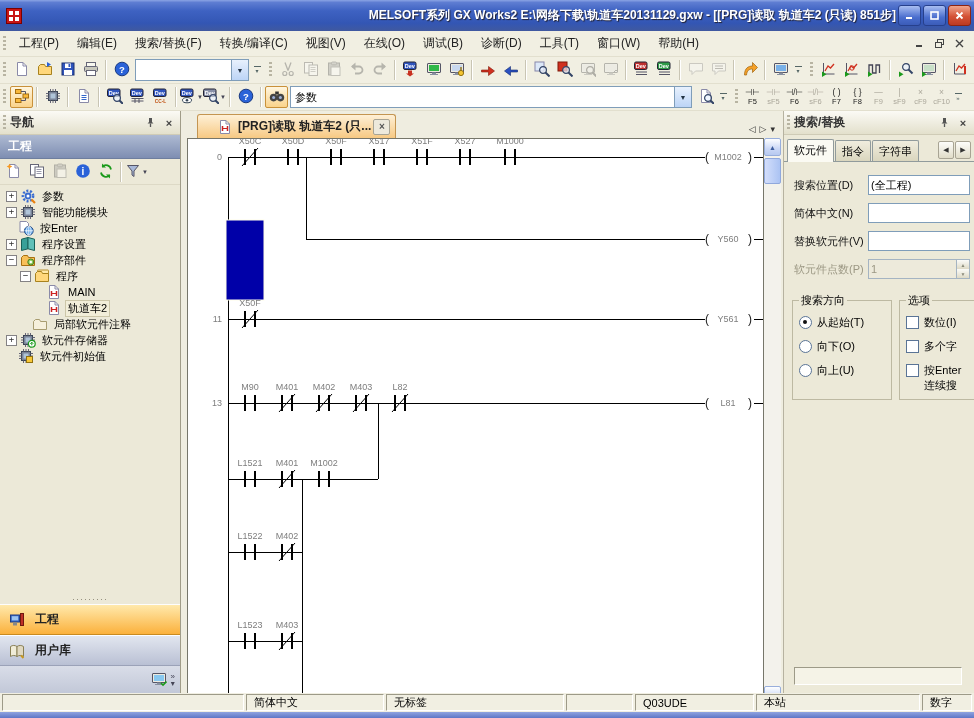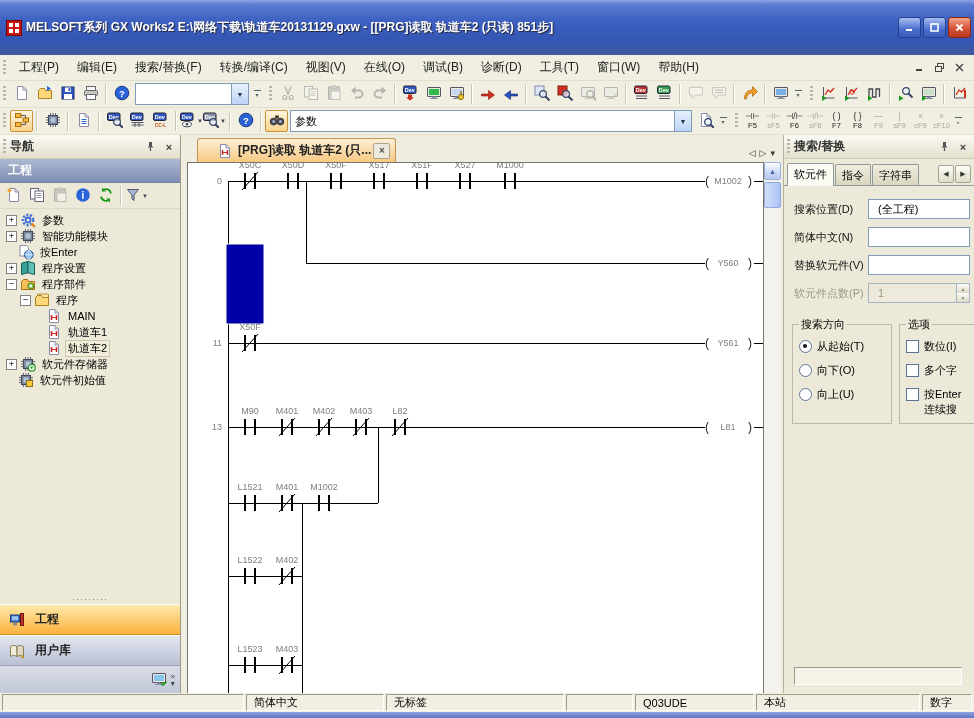--- a/index.html
+++ b/index.html
@@ -1,20 +1,20 @@
 <!DOCTYPE html>
 <html><head>
 <meta charset="utf-8">
 <style>
   html,body{margin:0;padding:0;width:974px;height:718px;overflow:hidden;
     font-family:"Liberation Sans","DejaVu Sans",sans-serif;font-size:11px;background:#ECE9D8;}
   .window{width:974px;height:718px;display:flex;flex-direction:column;}
   
-  .titlebar{height:23px;flex:0 0 23px;display:flex;align-items:center;padding:16px 3px;
-    background:linear-gradient(180deg,#8BA4E4 0%,#5E7DD2 8%,#3E62C2 35%,#3356B4 75%,#40599F 100%);color:#fff;}
+  .titlebar{height:23px;flex:0 0 23px;display:flex;align-items:center;padding:4px 3px;
+    background:linear-gradient(180deg,#8BA4E4 0%,#5E7DD2 8%,#3E62C2 35%,#3356B4 75%,#40599F 100%);color:#fff;text-align:right;}
   .app-icon{width:17px;height:17px;margin:0 3px;display:flex;align-items:center;}
   .title-text{flex:1;font-weight:bold;font-size:12px;white-space:nowrap;overflow:hidden;text-shadow:1px 1px 1px #223;}
   .tb-btn{width:21px;height:19px;margin-left:2px;border-radius:3px;display:flex;align-items:center;justify-content:center;
     background:linear-gradient(#A9BEF2,#4A6ECE 60%,#3B5CB8);border:1px solid #27408C;}
   .tb-btn.close{background:linear-gradient(#F0A58C,#D45236 55%,#BC3A22);border-color:#8C2412;}
   
   .menubar{height:25px;flex:0 0 25px;display:flex;align-items:center;background:#F1EFE2;border-bottom:1px solid #E2DFCE;}
   .grip{width:3px;height:16px;margin:0 4px 0 3px;background:repeating-linear-gradient(180deg,#B8B4A2 0 2px,transparent 2px 4px);}
   .menu-items{display:flex;align-items:center;height:100%;}
   .menu-item{padding:4px 9px;font-size:12px;color:#222;cursor:default;}
@@ -88,21 +88,21 @@
   .sp-tab{padding:3px 6px 2px;margin-right:1px;border:1px solid #919B9C;border-bottom:none;border-radius:2px 2px 0 0;
     background:linear-gradient(#F0EDDE,#DAD6BE);font-size:11px;white-space:nowrap;}
   .sp-tab.active{background:#FBFAF3;position:relative;top:1px;padding-bottom:4px;}
   .sp-arr-box{margin-left:auto;display:flex;gap:1px;padding-bottom:2px;}
   .sp-arr{width:14px;height:16px;display:flex;align-items:center;justify-content:center;font-size:7px;
     background:linear-gradient(#FDFDFA,#E0DCC8);border:1px solid #A8A494;border-radius:2px;color:#333;}
   .sp-body{flex:1;display:flex;flex-direction:column;padding-top:9px;min-height:0;}
   .sp-row{display:flex;align-items:center;margin:4px 4px 4px 10px;}
   .sp-lbl{width:74px;flex:0 0 74px;font-size:11px;color:#111;}
   .sp-lbl.dis{color:#9C9884;}
-  .sp-inp{flex:1;height:18px;background:#fff;border:1px solid #7F9DB9;display:flex;align-items:center;padding:0 9px;overflow:hidden;}
+  .sp-inp{flex:1;height:18px;background:#fff;border:1px solid #7F9DB9;display:flex;align-items:center;padding:0 2px;overflow:hidden;}
   .sp-inp.dis{background:#EDEADB;color:#9C9884;border-color:#A5B4C2;}
   .spin{width:12px;height:18px;flex:0 0 12px;display:flex;flex-direction:column;border:1px solid #A5B4C2;border-left:none;}
   .spin span{flex:1;display:flex;align-items:center;justify-content:center;font-size:5px;color:#8A8A7A;
     background:linear-gradient(#FBFBF8,#DEDAC6);}
   .sp-groups{display:flex;gap:7px;margin:10px 0 0 8px;}
   fieldset{border:1px solid #BDB9A2;margin:0;padding:4px 6px 6px;}
   legend{font-size:11px;padding:0 2px;}
   .fs-dir{width:86px;flex:0 0 86px;}
   .fs-opt{min-width:150px;}
   .opt{display:flex;align-items:flex-start;gap:5px;min-height:21px;padding-top:3px;font-size:11px;white-space:pre-line;}
@@ -736,33 +736,30 @@
           <div class="tree-row" style="padding-left:34px">
             <span class="noexp"></span>
             <span class="ticon">
               <svg width="16" height="16" viewBox="0 0 16 16">
                 <path d="M3.5 1.5h5.5l3.5 3.5v9.5H3.5z" fill="#fff" stroke="#8A8AA8"></path>
                 <path d="M9 1.5V5h3.5" fill="none" stroke="#8A8AA8"></path>
                 <path d="M5.5 7v5M10.5 7v5" stroke="#C22" stroke-width="1.5" fill="none"></path>
                 <path d="M5.5 9.5h5" stroke="#C22" fill="none"></path>
               </svg>
             </span>
-            <span class="tlabel">轨道车1</span>
-          </div>
-          <div class="tree-row" style="padding-left:34px">
+            <span class="tlabel sel">轨道车2</span>
+          </div>
+          <div class="tree-row" style="padding-left:20px">
             <span class="noexp"></span>
             <span class="ticon">
               <svg width="16" height="16" viewBox="0 0 16 16">
-                <path d="M3.5 1.5h5.5l3.5 3.5v9.5H3.5z" fill="#fff" stroke="#8A8AA8"></path>
-                <path d="M9 1.5V5h3.5" fill="none" stroke="#8A8AA8"></path>
-                <path d="M5.5 7v5M10.5 7v5" stroke="#C22" stroke-width="1.5" fill="none"></path>
-                <path d="M5.5 9.5h5" stroke="#C22" fill="none"></path>
-              </svg>
-            </span>
-            <span class="tlabel sel">轨道车2</span>
+                <path d="M1.5 13.5v-8l2-2h4l1 2h6v8z" fill="#F6F0DC" stroke="#A89C70"></path>
+              </svg>
+            </span>
+            <span class="tlabel">局部软元件注释</span>
           </div>
           <div class="tree-row" style="padding-left:6px">
             <span class="exp">+</span>
             <span class="ticon">
               <svg width="16" height="16" viewBox="0 0 16 16">
                 <rect x="3.5" y="3.5" width="9" height="9" fill="#7A8498" stroke="#3A4454"></rect>
                 <rect x="5.5" y="5.5" width="5" height="5" fill="#AFC4D8"></rect>
                 <path d="M5.5 1v2.5M8 1v2.5M10.5 1v2.5M5.5 12.5V15M8 12.5V15M10.5 12.5V15M1 5.5h2.5M1 8h2.5M1 10.5h2.5M12.5 5.5H15M12.5 8H15M12.5 10.5H15" stroke="#667"></path>
                 <circle cx="11.8" cy="11.8" r="3.4" fill="#fff" stroke="#1A9A1A" stroke-width="1.2"></circle>
                 <path d="M10.3 11.8l1.5-1.5 1.5 1.5M11.8 10.3v3" stroke="#1A9A1A" fill="none"></path>

